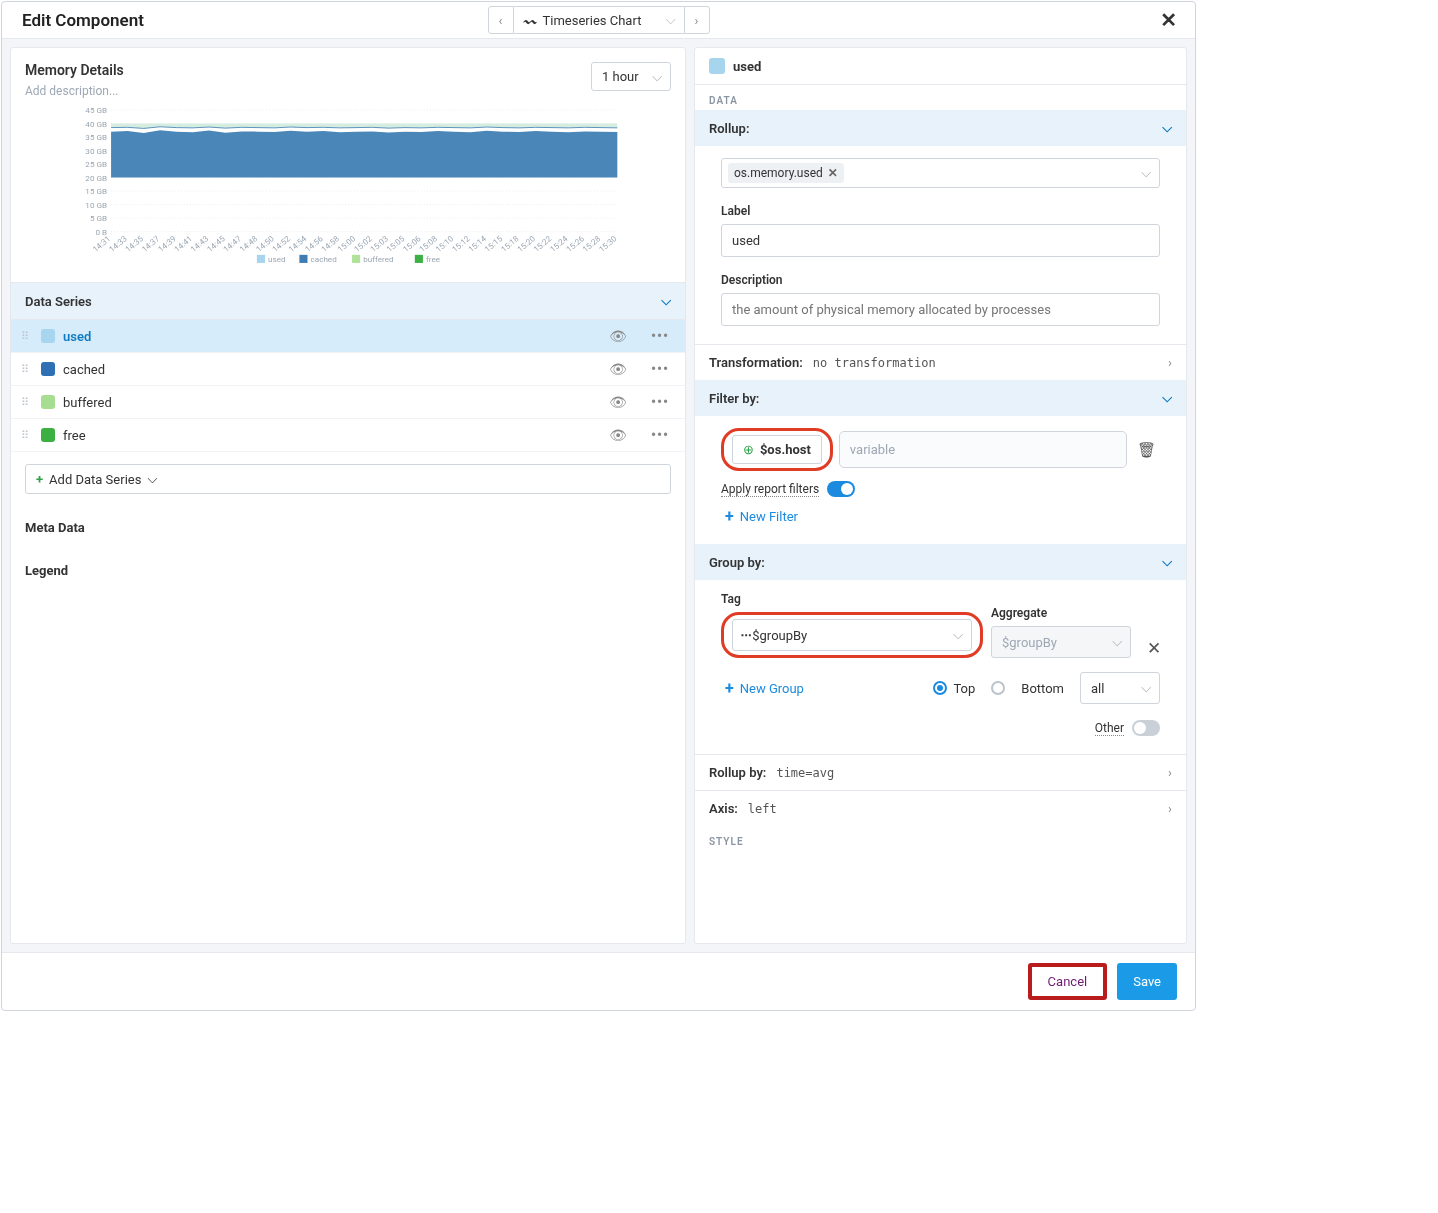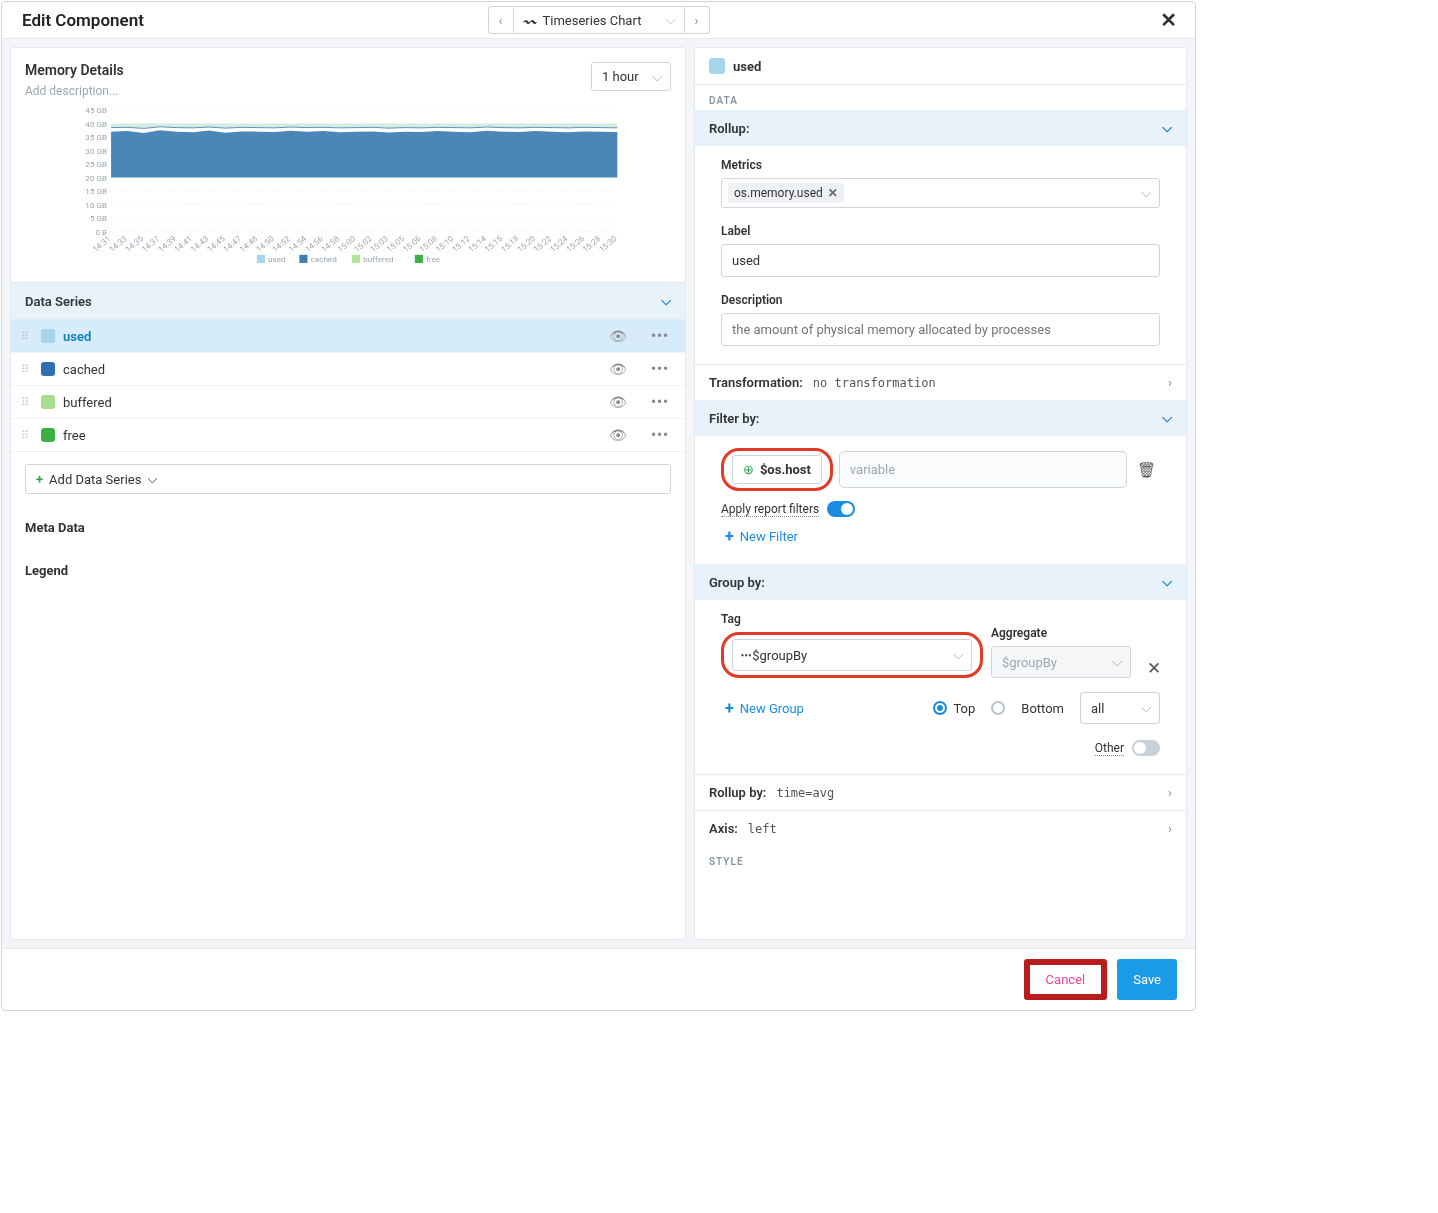--- a/index.html
+++ b/index.html
@@ -71,21 +71,21 @@
 .select.disabled{background:#f4f6f8;color:#9ea8b4}
 .select .caret{position:absolute;right:8px;color:#aaa}
 .radio-row{display:flex;align-items:center;gap:16px;margin-top:14px;font-size:13px}
 .radio{width:14px;height:14px;border-radius:50%;border:2px solid #bbc3cc;display:inline-block;position:relative}
 .radio.checked{border-color:#1b8be0}
 .radio.checked::after{content:"";position:absolute;inset:2px;border-radius:50%;background:#1b8be0}
 .other-row{display:flex;justify-content:flex-end;align-items:center;gap:8px;margin-top:16px;font-size:12px}
 .other-row .lbl{border-bottom:1px dotted #888}
 .footer{display:flex;justify-content:flex-end;gap:10px;padding:10px 18px;border-top:1px solid #e5e9ed}
 .btn{padding:7px 16px;border-radius:3px;font-size:13px;cursor:pointer}
-.btn.sec{border:6px solid #b91c1c;background:#fff;color:#ec4899}
+.btn.sec{border:4px solid #b91c1c;background:#fff;color:#701a75}
 .btn.pri{border:none;background:#1b9ae8;color:#fff}
 svg text.tick{font-size:8px;fill:#9aa5b1}
 .grid-remove{font-size:17px;color:#555;cursor:pointer;padding-left:8px}
 .sliders-icon{display:inline-block;transform:rotate(90deg);font-weight:700}
 </style>
 </head>
 <body>
 
 <div class="modal">
   <div class="header">
@@ -229,21 +229,20 @@
       <div class="right-hdr">
         <span class="sw" id="series-sw" style="background: rgb(167, 213, 237);"></span>
         <span class="name">used</span>
       </div>
       <div class="sec-label">DATA</div>
       <div class="panel-hdr">
         <span>Rollup:</span>
         <span class="caret-down">⌵</span>
       </div>
       <div class="panel-body">
-        <div class="field-lbl">Metrics</div>
         <div class="input tag-input">
           <span class="chip">
             <span>os.memory.used</span>
               <span class="x">✕</span>
           </span>
           <span class="caret" style="position:absolute;right:8px;color:#aaa">⌵</span>
         </div>
         <div style="height:16px"></div>
         <div class="field-lbl">Label</div>
         <input class="input" value="used" style="">

